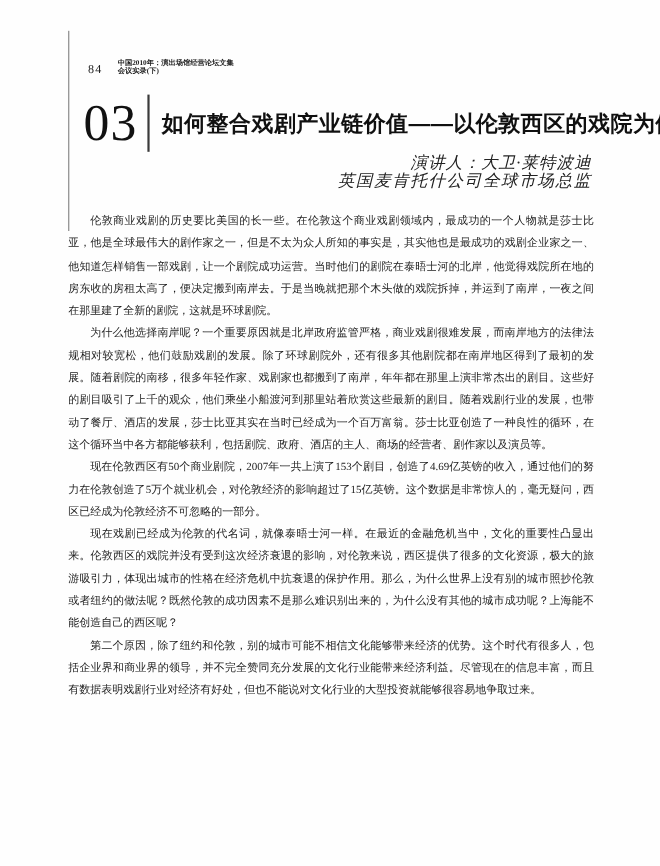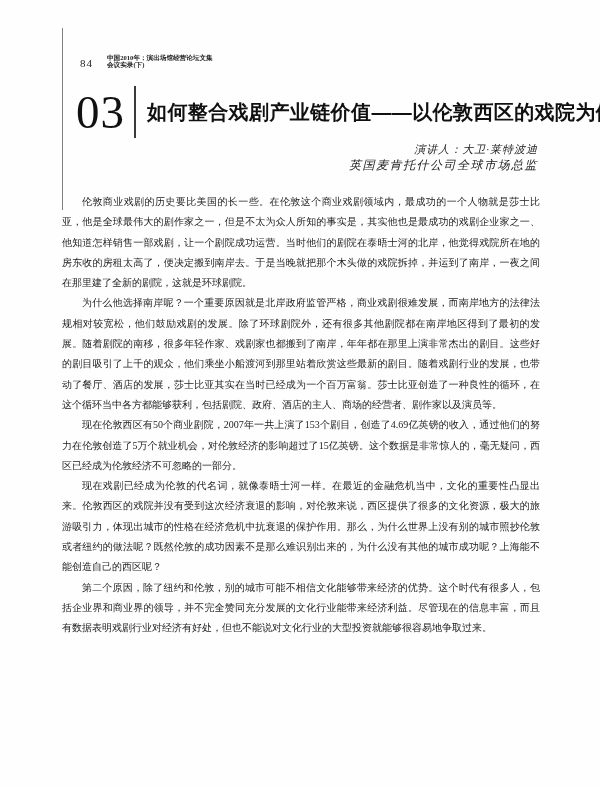--- a/index.html
+++ b/index.html
@@ -45,22 +45,22 @@
   .page-title{
     font-size:20px;font-weight:700;letter-spacing:.4px;
     color:#101010;white-space:nowrap;
     font-family:"Liberation Sans","DejaVu Sans",sans-serif;
   }
   
   .byline{
     position:absolute;top:142px;right:62px;text-align:right;
     font-style:italic;color:#222;
   }
-  .speaker-line{font-size:11px;line-height:14px;letter-spacing:1px;}
-  .affiliation-line{font-size:12px;line-height:12px;margin-top:3px;letter-spacing:1.5px;}
+  .speaker-line{font-size:15px;line-height:14px;letter-spacing:1px;}
+  .affiliation-line{font-size:15px;line-height:12px;margin-top:3px;letter-spacing:1.5px;}
   
   .body-text{
     position:absolute;top:192px;left:62px;width:478px;height:575px;
     overflow:hidden;
     font-size:10px;line-height:20.3px;
     text-align:justify;
     color:#1c1c1c;
   }
   .body-text p{margin:0;text-indent:2em;}
 </style>

